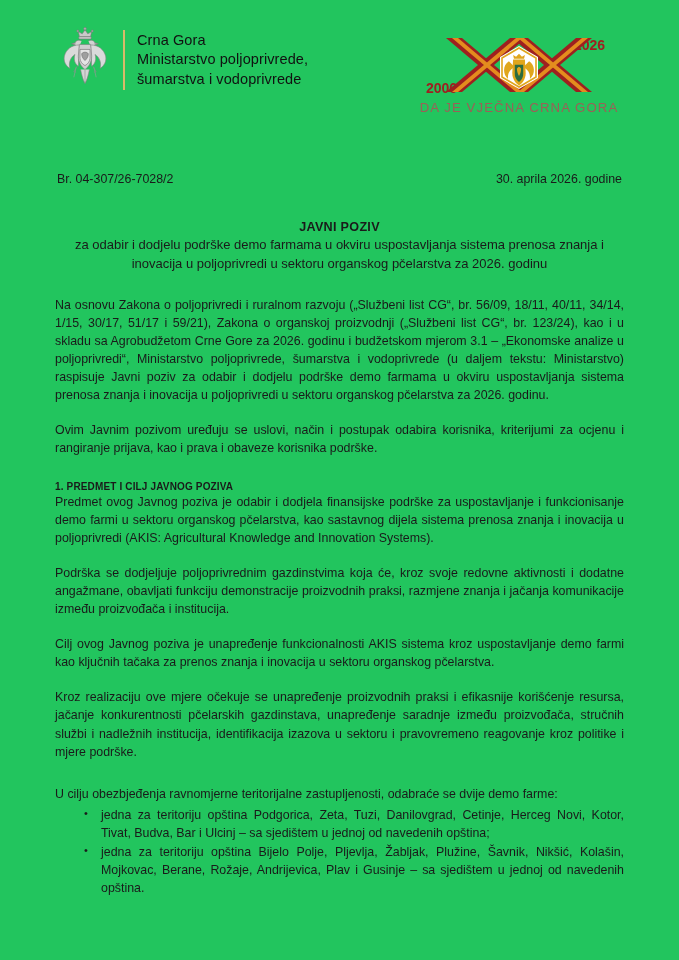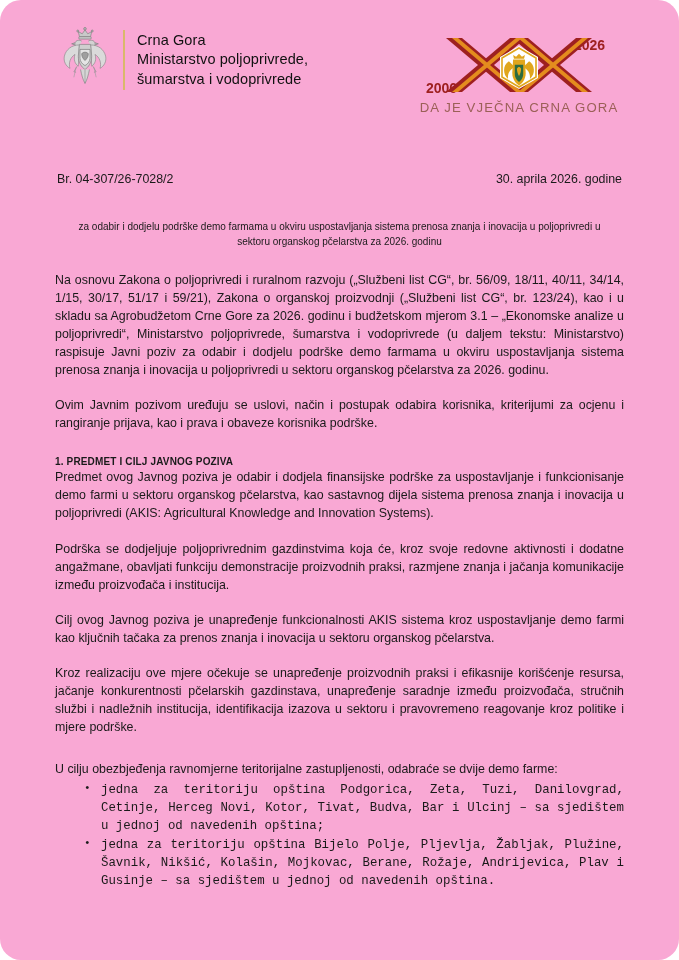--- a/index.html
+++ b/index.html
@@ -14,22 +14,21 @@
     color: #1a1a1a;
     -webkit-font-smoothing: antialiased;
     overflow: hidden;
   }
   .page {
     position: relative;
     width: 679px;
     height: 960px;
     box-sizing: border-box;
     padding: 0 55px;
-    background: #f9a8d4;
-    border-radius: 21px;
+    background: #22c55e;
   }
 
   
   .header {
     display: flex;
     align-items: flex-start;
     justify-content: space-between;
     padding-top: 26px;
     height: 96px;
   }
@@ -82,21 +81,21 @@
   .title-block {
     margin-top: 34px;
     text-align: center;
   }
   .title-main {
     font-size: 12.6px;
     font-weight: bold;
     letter-spacing: 0.3px;
   }
   .title-sub {
-    font-size: 10px;
+    font-size: 13px;
     line-height: 1.45;
     margin-top: 2px;
     padding: 0 18px;
   }
 
   
   .body-copy {
     margin-top: 22px;
   }
   p.para {
@@ -123,21 +122,20 @@
     margin: 0;
     padding: 0 0 0 46px;
     list-style: none;
   }
   ul.bullets li {
     position: relative;
     font-size: 12.4px;
     line-height: 1.455;
     text-align: justify;
     margin-bottom: 1px;
-    font-family: Liberation Mono, monospace;
   }
   ul.bullets li::before {
     content: "\2022";
     position: absolute;
     left: -17px;
     top: -1px;
     font-size: 11px;
     color: #1a1a1a;
   }
 </style>
@@ -233,20 +231,21 @@
       </svg>
     </div>
   </div>
 
   <div class="refline">
     <span>Br. 04-307/26-7028/2</span>
     <span>30. aprila 2026. godine</span>
   </div>
 
   <div class="title-block">
+    <div class="title-main">JAVNI POZIV</div>
     <div class="title-sub">za odabir i dodjelu podrške demo farmama u okviru uspostavljanja sistema prenosa znanja i inovacija u poljoprivredi u sektoru organskog pčelarstva za 2026. godinu</div>
   </div>
 
   <div class="body-copy">
 
     <p class="para">Na osnovu Zakona o poljoprivredi i ruralnom razvoju („Službeni list CG“, br. 56/09, 18/11, 40/11, 34/14, 1/15, 30/17, 51/17 i 59/21), Zakona o organskoj proizvodnji („Službeni list CG“, br. 123/24), kao i u skladu sa Agrobudžetom Crne Gore za 2026. godinu i budžetskom mjerom 3.1 – „Ekonomske analize u poljoprivredi“, Ministarstvo poljoprivrede, šumarstva i vodoprivrede (u daljem tekstu: Ministarstvo) raspisuje Javni poziv za odabir i dodjelu podrške demo farmama u okviru uspostavljanja sistema prenosa znanja i inovacija u poljoprivredi u sektoru organskog pčelarstva za 2026. godinu.</p>
     <p class="para">Ovim Javnim pozivom uređuju se uslovi, način i postupak odabira korisnika, kriterijumi za ocjenu i rangiranje prijava, kao i prava i obaveze korisnika podrške.</p>
 
     <div class="section-block spaced-top">
       <h2 class="section-heading">1. PREDMET I CILJ JAVNOG POZIVA</h2>

